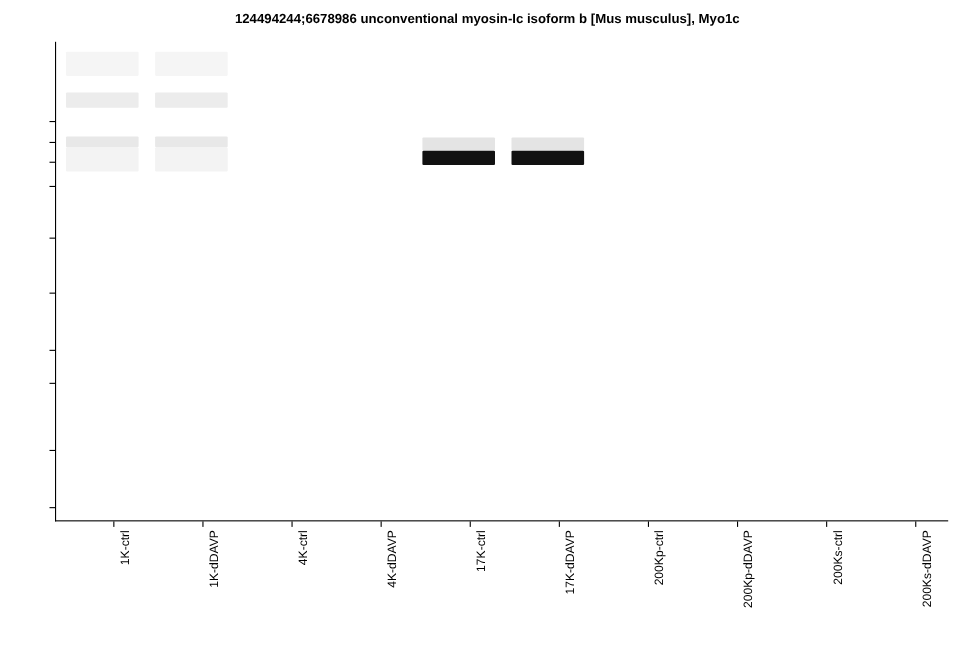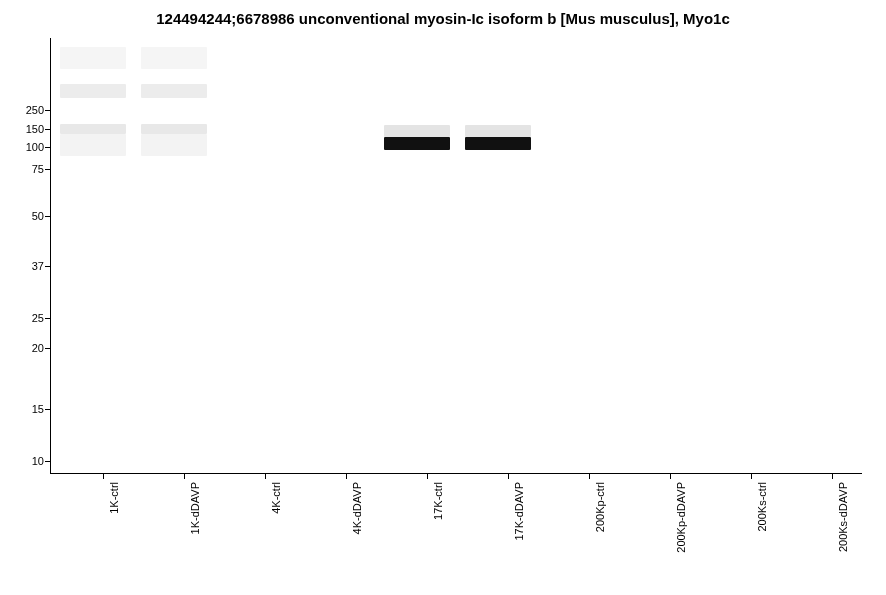--- a/index.html
+++ b/index.html
@@ -20,21 +20,21 @@
     top: 0;
     width: 886px;
     height: 595px;
   }
   #chart-title {
     position: absolute;
     left: 0;
     top: 10px;
     width: 886px;
     text-align: center;
-    font-size: 15px;
+    font-size: 12px;
     font-weight: bold;
     color: #000000;
     letter-spacing: 0px;
   }
   
   #plot-area {
     position: absolute;
     left: 50px;
     top: 38px;
     width: 812px;
@@ -101,32 +101,20 @@
     border-radius: 1px;
   }
 </style>
 </head>
 <body>
 
 <div id="figure">
 
   <div id="chart-title">124494244;6678986 unconventional myosin-Ic isoform b [Mus musculus], Myo1c</div>
 
-  <div id="ytick-labels">
-    <span class="ytick-label" style="top:105px;">250</span>
-    <span class="ytick-label" style="top:124px;">150</span>
-    <span class="ytick-label" style="top:142px;">100</span>
-    <span class="ytick-label" style="top:164px;">75</span>
-    <span class="ytick-label" style="top:211px;">50</span>
-    <span class="ytick-label" style="top:261px;">37</span>
-    <span class="ytick-label" style="top:313px;">25</span>
-    <span class="ytick-label" style="top:343px;">20</span>
-    <span class="ytick-label" style="top:404px;">15</span>
-    <span class="ytick-label" style="top:456px;">10</span>
-  </div>
 
   <div class="ytick-mark" style="top:110px;"></div>
   <div class="ytick-mark" style="top:129px;"></div>
   <div class="ytick-mark" style="top:147px;"></div>
   <div class="ytick-mark" style="top:169px;"></div>
   <div class="ytick-mark" style="top:216px;"></div>
   <div class="ytick-mark" style="top:266px;"></div>
   <div class="ytick-mark" style="top:318px;"></div>
   <div class="ytick-mark" style="top:348px;"></div>
   <div class="ytick-mark" style="top:409px;"></div>

